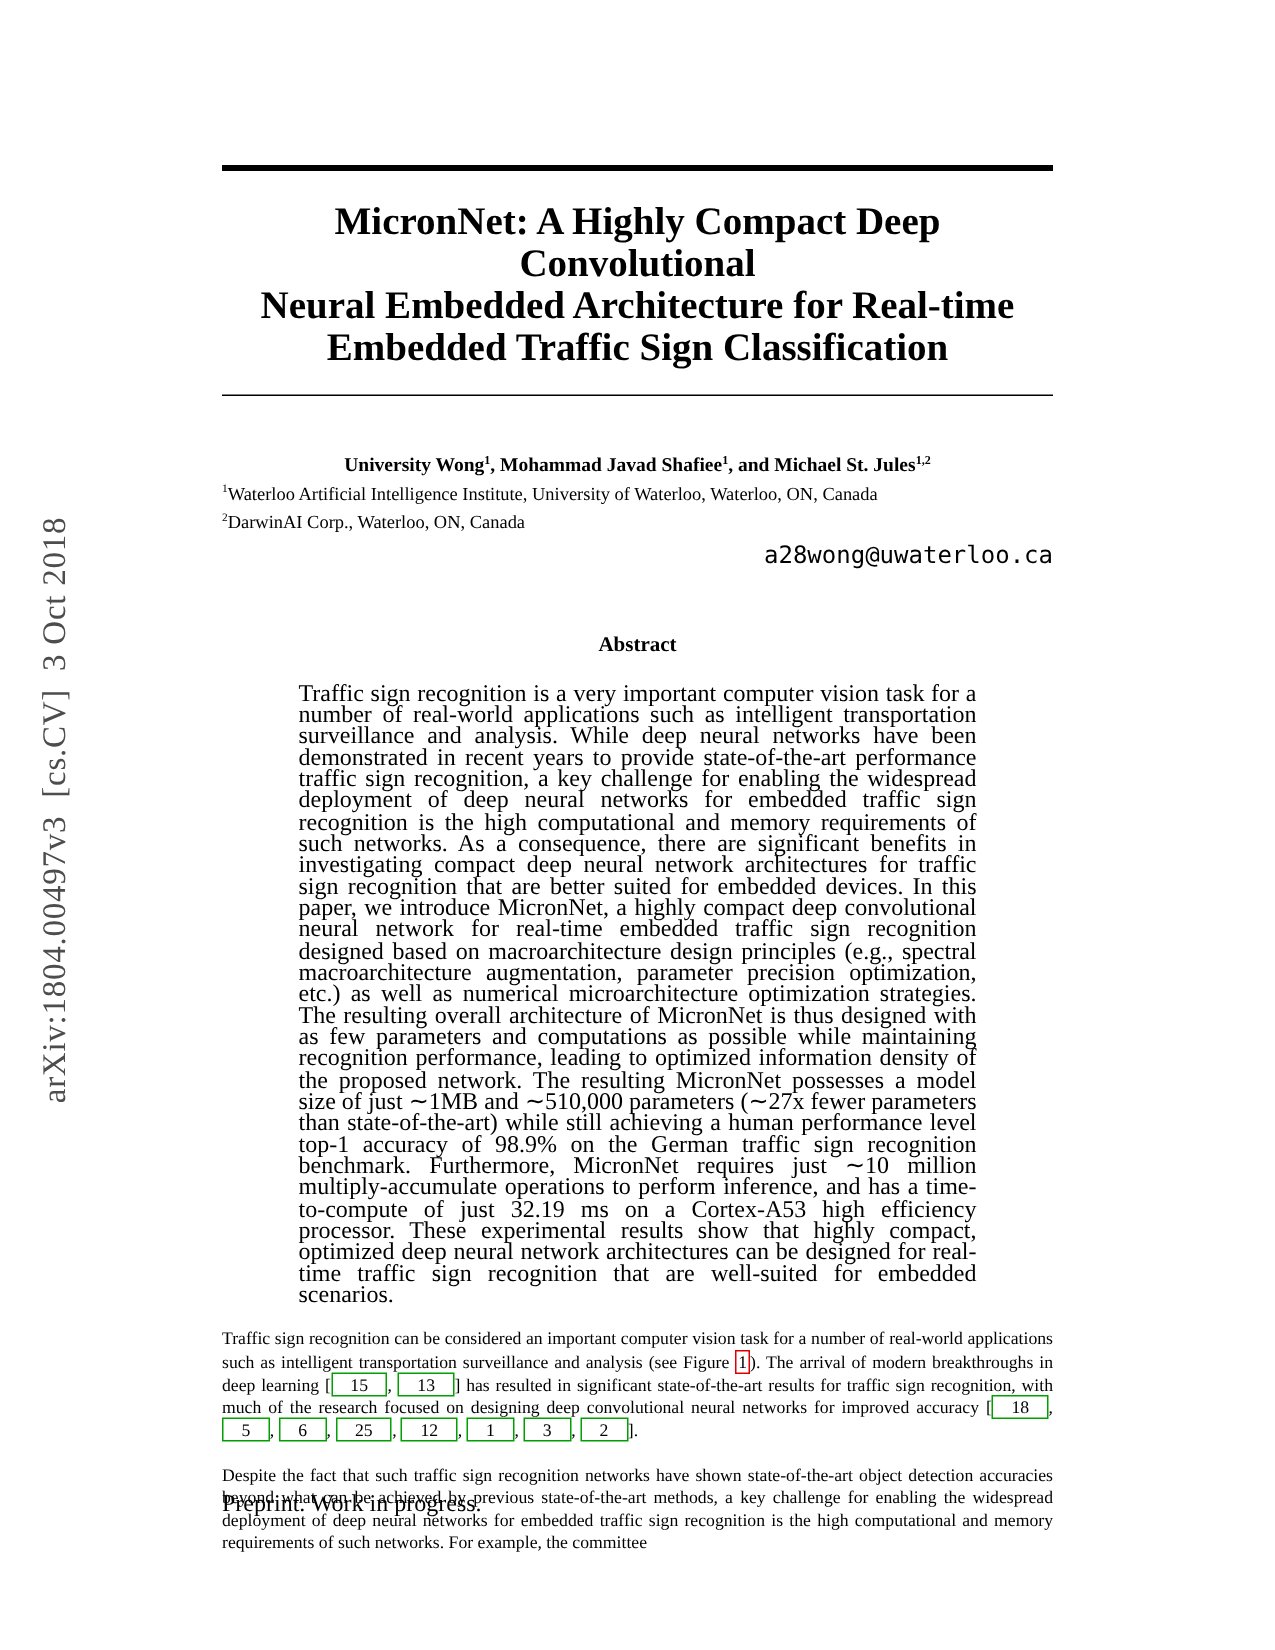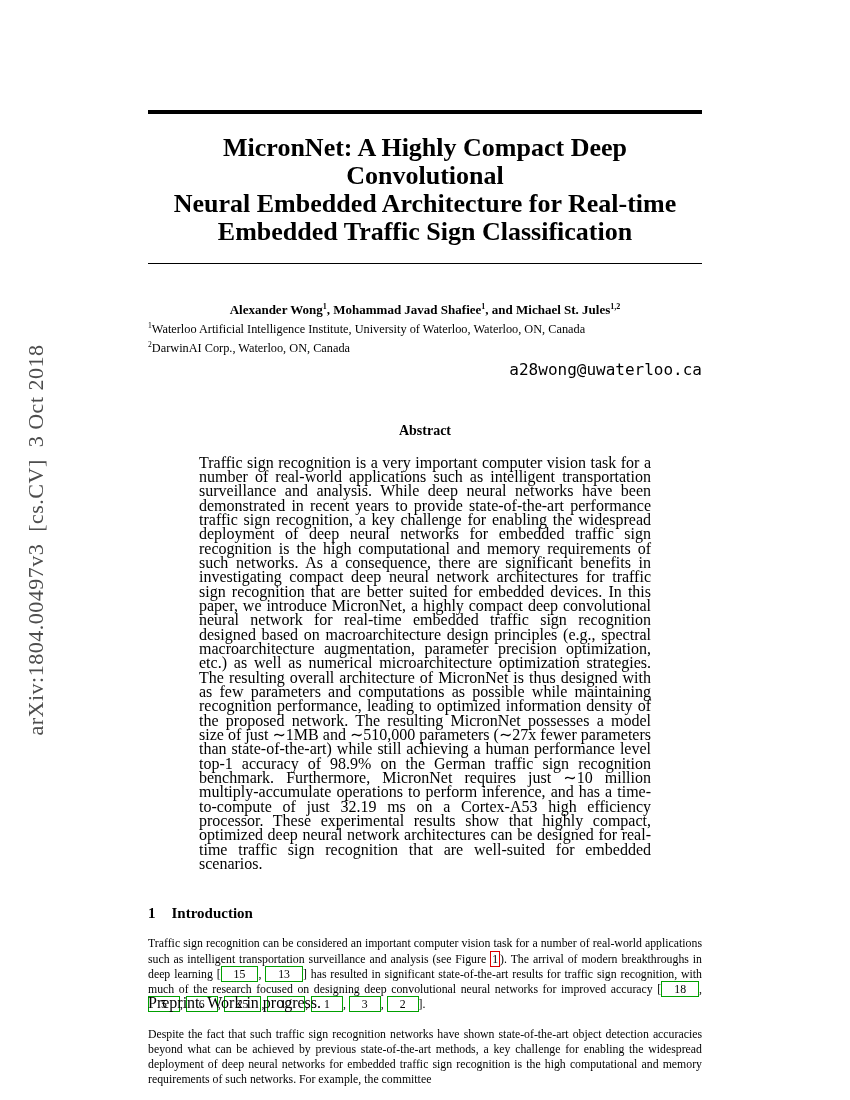--- a/index.html
+++ b/index.html
@@ -96,34 +96,31 @@
   <div class="rule-thick"></div>
 
   <div class="title">
     <div>MicronNet: A Highly Compact Deep Convolutional</div>
     <div>Neural Embedded Architecture for Real-time</div>
     <div>Embedded Traffic Sign Classification</div>
   </div>
 
   <div class="rule-thin"></div>
 
-  <div class="authors"><span>Alexander Wong</span><sup>1</sup><span>, Mohammad Javad Shafiee</span><sup>1</sup><span>, and Michael St. Jules</span><sup>1,2</sup></div>
+  <div class="authors"><span>University Wong</span><sup>1</sup><span>, Mohammad Javad Shafiee</span><sup>1</sup><span>, and Michael St. Jules</span><sup>1,2</sup></div>
 
   <div class="affil"><sup>1</sup><span>Waterloo Artificial Intelligence Institute, University of Waterloo, Waterloo, ON, Canada</span></div>
   <div class="affil"><sup>2</sup><span>DarwinAI Corp., Waterloo, ON, Canada</span></div>
 
   <div class="email">a28wong@uwaterloo.ca</div>
 
   <div class="abstract-heading">Abstract</div>
 
   <div class="abstract-body">Traffic sign recognition is a very important computer vision task for a number of real-world applications such as intelligent transportation surveillance and analysis. While deep neural networks have been demonstrated in recent years to provide state-of-the-art performance traffic sign recognition, a key challenge for enabling the widespread deployment of deep neural networks for embedded traffic sign recognition is the high computational and memory requirements of such networks. As a consequence, there are significant benefits in investigating compact deep neural network architectures for traffic sign recognition that are better suited for embedded devices. In this paper, we introduce MicronNet, a highly compact deep convolutional neural network for real-time embedded traffic sign recognition designed based on macroarchitecture design principles (e.g., spectral macroarchitecture augmentation, parameter precision optimization, etc.) as well as numerical microarchitecture optimization strategies. The resulting overall architecture of MicronNet is thus designed with as few parameters and computations as possible while maintaining recognition performance, leading to optimized information density of the proposed network. The resulting MicronNet possesses a model size of just ∼1MB and ∼510,000 parameters (∼27x fewer parameters than state-of-the-art) while still achieving a human performance level top-1 accuracy of 98.9% on the German traffic sign recognition benchmark. Furthermore, MicronNet requires just ∼10 million multiply-accumulate operations to perform inference, and has a time-to-compute of just 32.19 ms on a Cortex-A53 high efficiency processor. These experimental results show that highly compact, optimized deep neural network architectures can be designed for real-time traffic sign recognition that are well-suited for embedded scenarios.</div>
 
-  <div class="section-heading">
-    <span class="sec-num">1</span><span class="sec-title">Introduction</span>
-  </div>
 
   <div class="para"><span>Traffic sign recognition can be considered an important computer vision task for a number of real-world applications such as intelligent transportation surveillance and analysis (see Figure </span><span class="figref">1</span><span>). The arrival of modern breakthroughs in deep learning [</span><span class="cite">15</span><span>, </span><span class="cite">13</span><span>] has resulted in significant state-of-the-art results for traffic sign recognition, with much of the research focused on designing deep convolutional neural networks for improved accuracy [</span><span class="cite">18</span><span>, </span><span class="cite">5</span><span>, </span><span class="cite">6</span><span>, </span><span class="cite">25</span><span>, </span><span class="cite">12</span><span>, </span><span class="cite">1</span><span>, </span><span class="cite">3</span><span>, </span><span class="cite">2</span><span>].</span></div>
 
   <div class="para">Despite the fact that such traffic sign recognition networks have shown state-of-the-art object detection accuracies beyond what can be achieved by previous state-of-the-art methods, a key challenge for enabling the widespread deployment of deep neural networks for embedded traffic sign recognition is the high computational and memory requirements of such networks. For example, the committee</div>
 
 </div>
 
 <div class="footer">Preprint. Work in progress.</div>
 
 </body></html>

